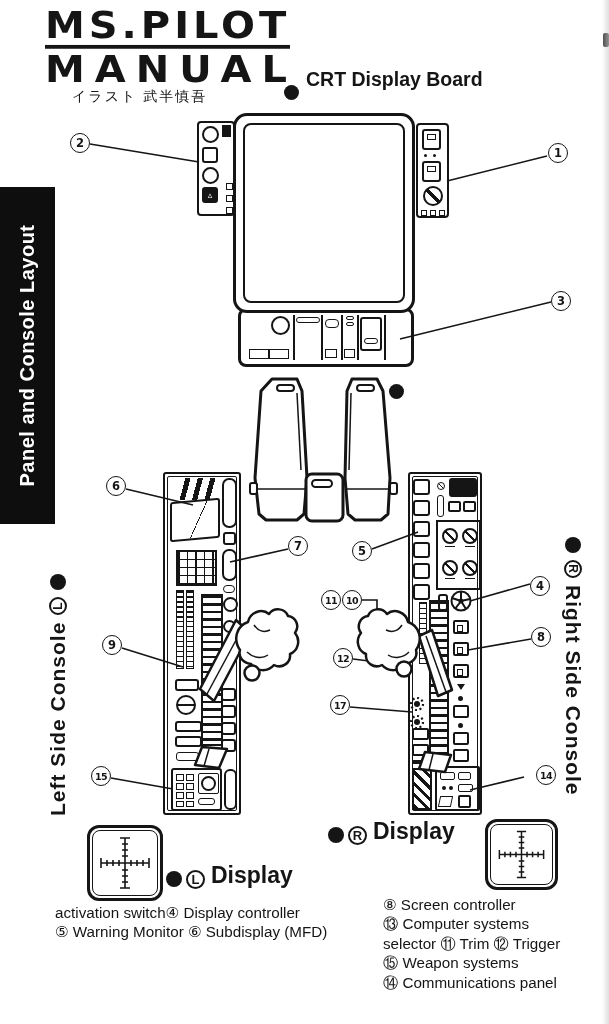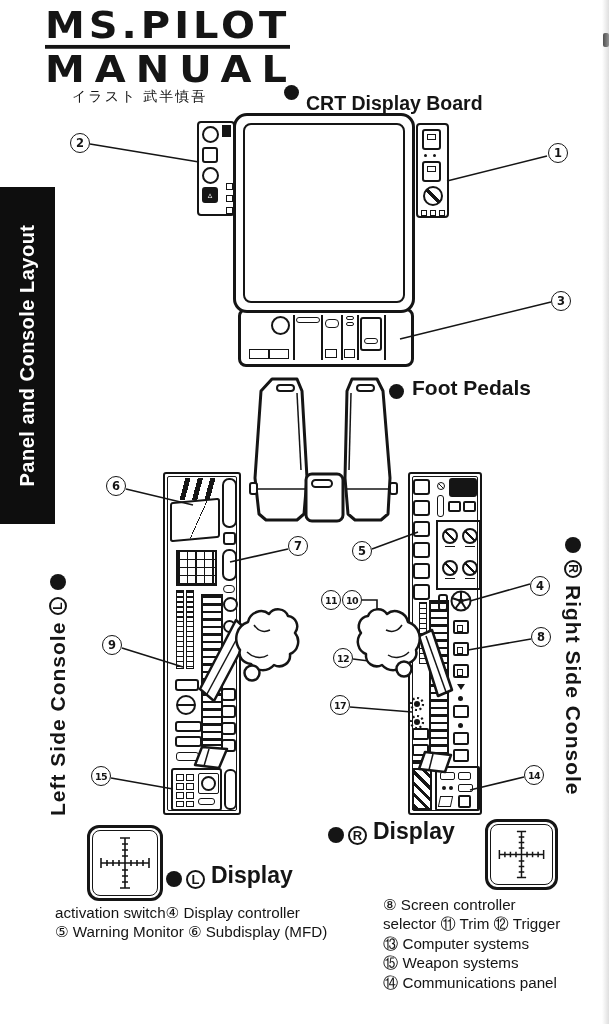--- a/index.html
+++ b/index.html
@@ -50,21 +50,21 @@
 
 <div class="page">
 
   <div class="title">
     <span class="l1">MS.PILOT</span>
     <span class="l2">MANUAL</span>
   </div>
   <div class="credit">イラスト 武半慎吾</div>
 
   <span class="dot abs" style="left:284px;top:85px;width:15px;height:15px"></span>
-  <div class="seclabel" style="left:306px;top:92px;font-size:19.5px">CRT Display Board</div>
+  <div class="seclabel" style="left:306px;top:68px;font-size:19.5px">CRT Display Board</div>
 
   <div class="sidebar">
     <span>Panel and Console Layout</span>
   </div>
 
   <div class="screen">
       <div class="inner"></div>
     </div>
 
   <div class="crtpanel" style="left:197px;top:121px;width:38px;height:95px">
@@ -107,21 +107,20 @@
     <span class="s r3" style="left:119px;top:6px;width:22px;height:34px">
       <span class="s" style="left:2px;top:19px;width:14px;height:6px;border-width:1.5px;border-radius:3px"></span>
       </span>
     <span class="s" style="left:8px;top:38px;width:20px;height:10px;border-width:1.5px"></span>
     <span class="s" style="left:28px;top:38px;width:20px;height:10px;border-width:1.5px"></span>
     <span class="s" style="left:84px;top:38px;width:12px;height:9px;border-width:1.5px"></span>
     <span class="s" style="left:103px;top:38px;width:11px;height:9px;border-width:1.5px"></span>
   </div>
 
   <span class="dot abs" style="left:389px;top:384px;width:15px;height:15px"></span>
-  <div class="seclabel" style="left:412px;top:376px;font-size:21px">Foot Pedals</div>
 
   <div class="console" style="left:163px;top:472px;width:78px;height:343px">
     <span class="abs" style="left:8px;top:4px;width:46px;height:22px;clip-path:polygon(18% 0,100% 0,82% 100%,0 100%);background:repeating-linear-gradient(105deg,var(--ink) 0 5px,#fff 5px 12px)"></span>
     <span class="s r3" style="left:5px;top:26px;width:50px;height:40px;border-width:2.5px;transform:skewY(-5deg);background:#fff linear-gradient(115deg,transparent 55%,var(--ink) 55% 56.5%,transparent 56.5%)"></span>
     <span class="s grid" style="left:11px;top:76px;width:41px;height:36px;border-width:2.5px"></span>
     <span class="s pill" style="left:57px;top:4px;width:15px;height:50px"></span>
     <span class="s r3" style="left:58px;top:58px;width:13px;height:13px"></span>
     <span class="s pill" style="left:57px;top:75px;width:15px;height:32px;border-width:2.5px"></span>
     <span class="s" style="left:58px;top:111px;width:12px;height:8px;border-width:1.5px;border-radius:4px"></span>
     <span class="s circle" style="left:58px;top:123px;width:15px;height:15px"></span>
@@ -316,21 +315,21 @@
     </div>
   <div class="callout wide" style="left:321px;top:590px">
       <span>11</span>
     </div>
   <div class="callout wide" style="left:333px;top:648px">
       <span>12</span>
     </div>
   <div class="callout wide" style="left:330px;top:695px">
       <span>17</span>
     </div>
-  <div class="callout wide" style="left:524px;top:765px">
+  <div class="callout wide" style="left:536px;top:765px">
       <span>14</span>
     </div>
   <div class="callout wide" style="left:91px;top:766px">
       <span>15</span>
     </div>
 
   <div class="vlabel" style="left:46px;top:816px;transform:rotate(-90deg);font-size:21px;letter-spacing:1px">
     <span>Left Side Console</span>
     <span class="circ" style="width:18px;height:18px;font-size:12px">L</span>
     <span class="dot" style="width:16px;height:16px"></span>
@@ -370,21 +369,21 @@
   <span class="dot abs" style="left:328px;top:827px;width:16px;height:16px"></span>
   <span class="circ abs" style="left:348px;top:826px;width:19px;height:19px;font-size:13px">R</span>
   <div class="seclabel" style="left:373px;top:818px;font-size:23px">Display</div>
 
   <div class="legend" style="left:55px;top:903px;width:280px">
     <div>activation switch④ Display controller</div>
     <div>⑤ Warning Monitor ⑥ Subdisplay (MFD)</div>
   </div>
   <div class="legend" style="left:383px;top:895px;width:225px">
     <div>⑧ Screen controller</div>
+    <div>⑬ Computer systems</div>
     <div>selector ⑪ Trim ⑫ Trigger</div>
-    <div>⑬ Computer systems</div>
     <div>⑮ Weapon systems</div>
     <div>⑭ Communications panel</div>
   </div>
 
   <span class="abs" style="left:603px;top:33px;width:6px;height:14px;background:#444;border-radius:2px"></span>
   <div class="edge"></div>
 </div>
 
 </body></html>

